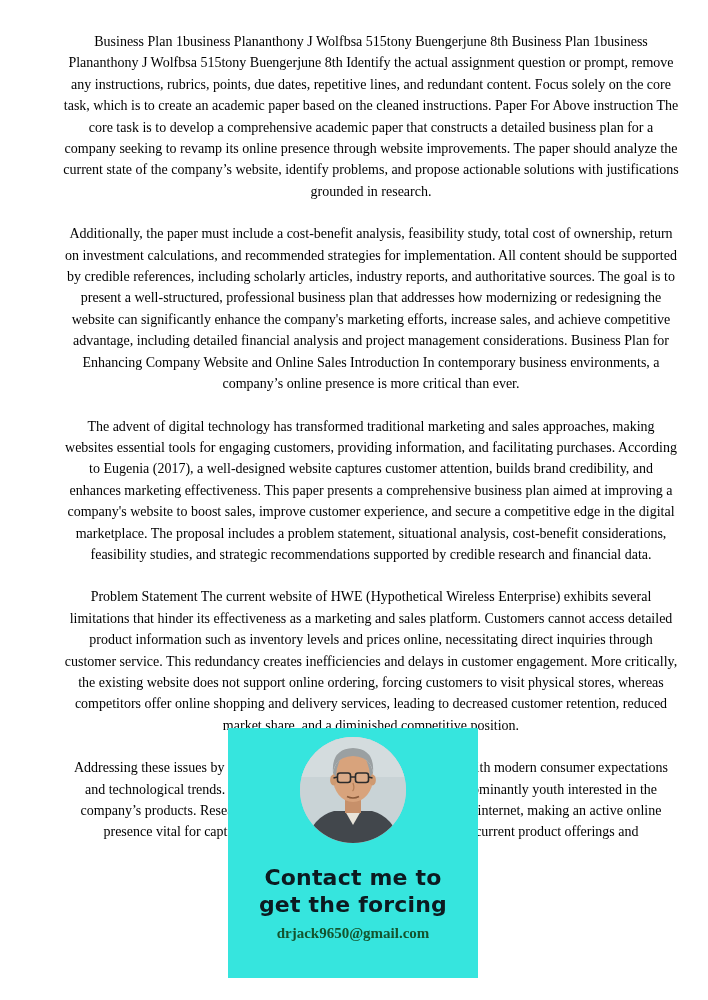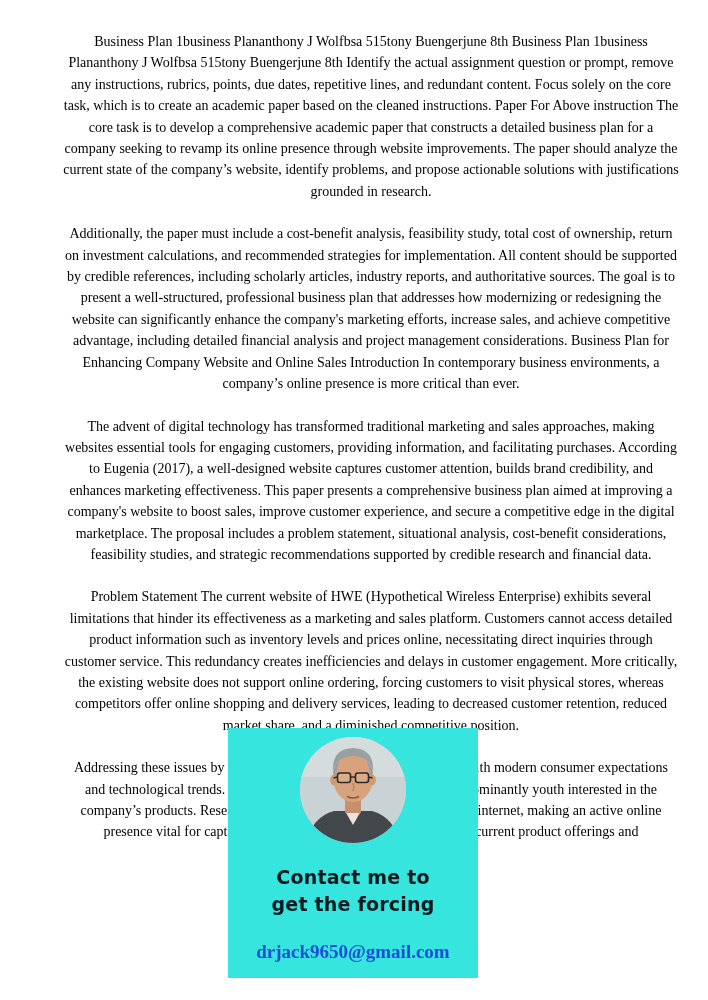--- a/index.html
+++ b/index.html
@@ -48,32 +48,32 @@
     border-radius: 50%;
     overflow: hidden;
     margin-top: 9px;
     background: #c6d0d3;
     flex: 0 0 auto;
   }
   .photo svg { display: block; }
   .contact-line {
     font-family: "DejaVu Sans", sans-serif;
     font-weight: bold;
-    font-size: 19px;
+    font-size: 22px;
     color: #0c1a20;
     line-height: 27px;
     letter-spacing: 0.2px;
   }
   .contact-line.first { margin-top: 21px; }
   .email {
     font-family: "Liberation Serif", serif;
     font-weight: bold;
-    font-size: 19px;
-    color: #1d4ed8;
-    margin-top: 23px;
+    font-size: 15px;
+    color: #14532d;
+    margin-top: 7px;
   }
 </style>
 </head>
 <body>
 
 <div class="page">
 
   <div class="doc-text">
     <p>Business Plan 1business Plananthony J Wolfbsa 515tony Buengerjune 8th Business Plan 1business Plananthony J Wolfbsa 515tony Buengerjune 8th Identify the actual assignment question or prompt, remove any instructions, rubrics, points, due dates, repetitive lines, and redundant content. Focus solely on the core task, which is to create an academic paper based on the cleaned instructions. Paper For Above instruction The core task is to develop a comprehensive academic paper that constructs a detailed business plan for a company seeking to revamp its online presence through website improvements. The paper should analyze the current state of the company’s website, identify problems, and propose actionable solutions with justifications grounded in research.</p>
     <p>Additionally, the paper must include a cost-benefit analysis, feasibility study, total cost of ownership, return on investment calculations, and recommended strategies for implementation. All content should be supported by credible references, including scholarly articles, industry reports, and authoritative sources. The goal is to present a well-structured, professional business plan that addresses how modernizing or redesigning the website can significantly enhance the company's marketing efforts, increase sales, and achieve competitive advantage, including detailed financial analysis and project management considerations. Business Plan for Enhancing Company Website and Online Sales Introduction In contemporary business environments, a company’s online presence is more critical than ever.</p>

